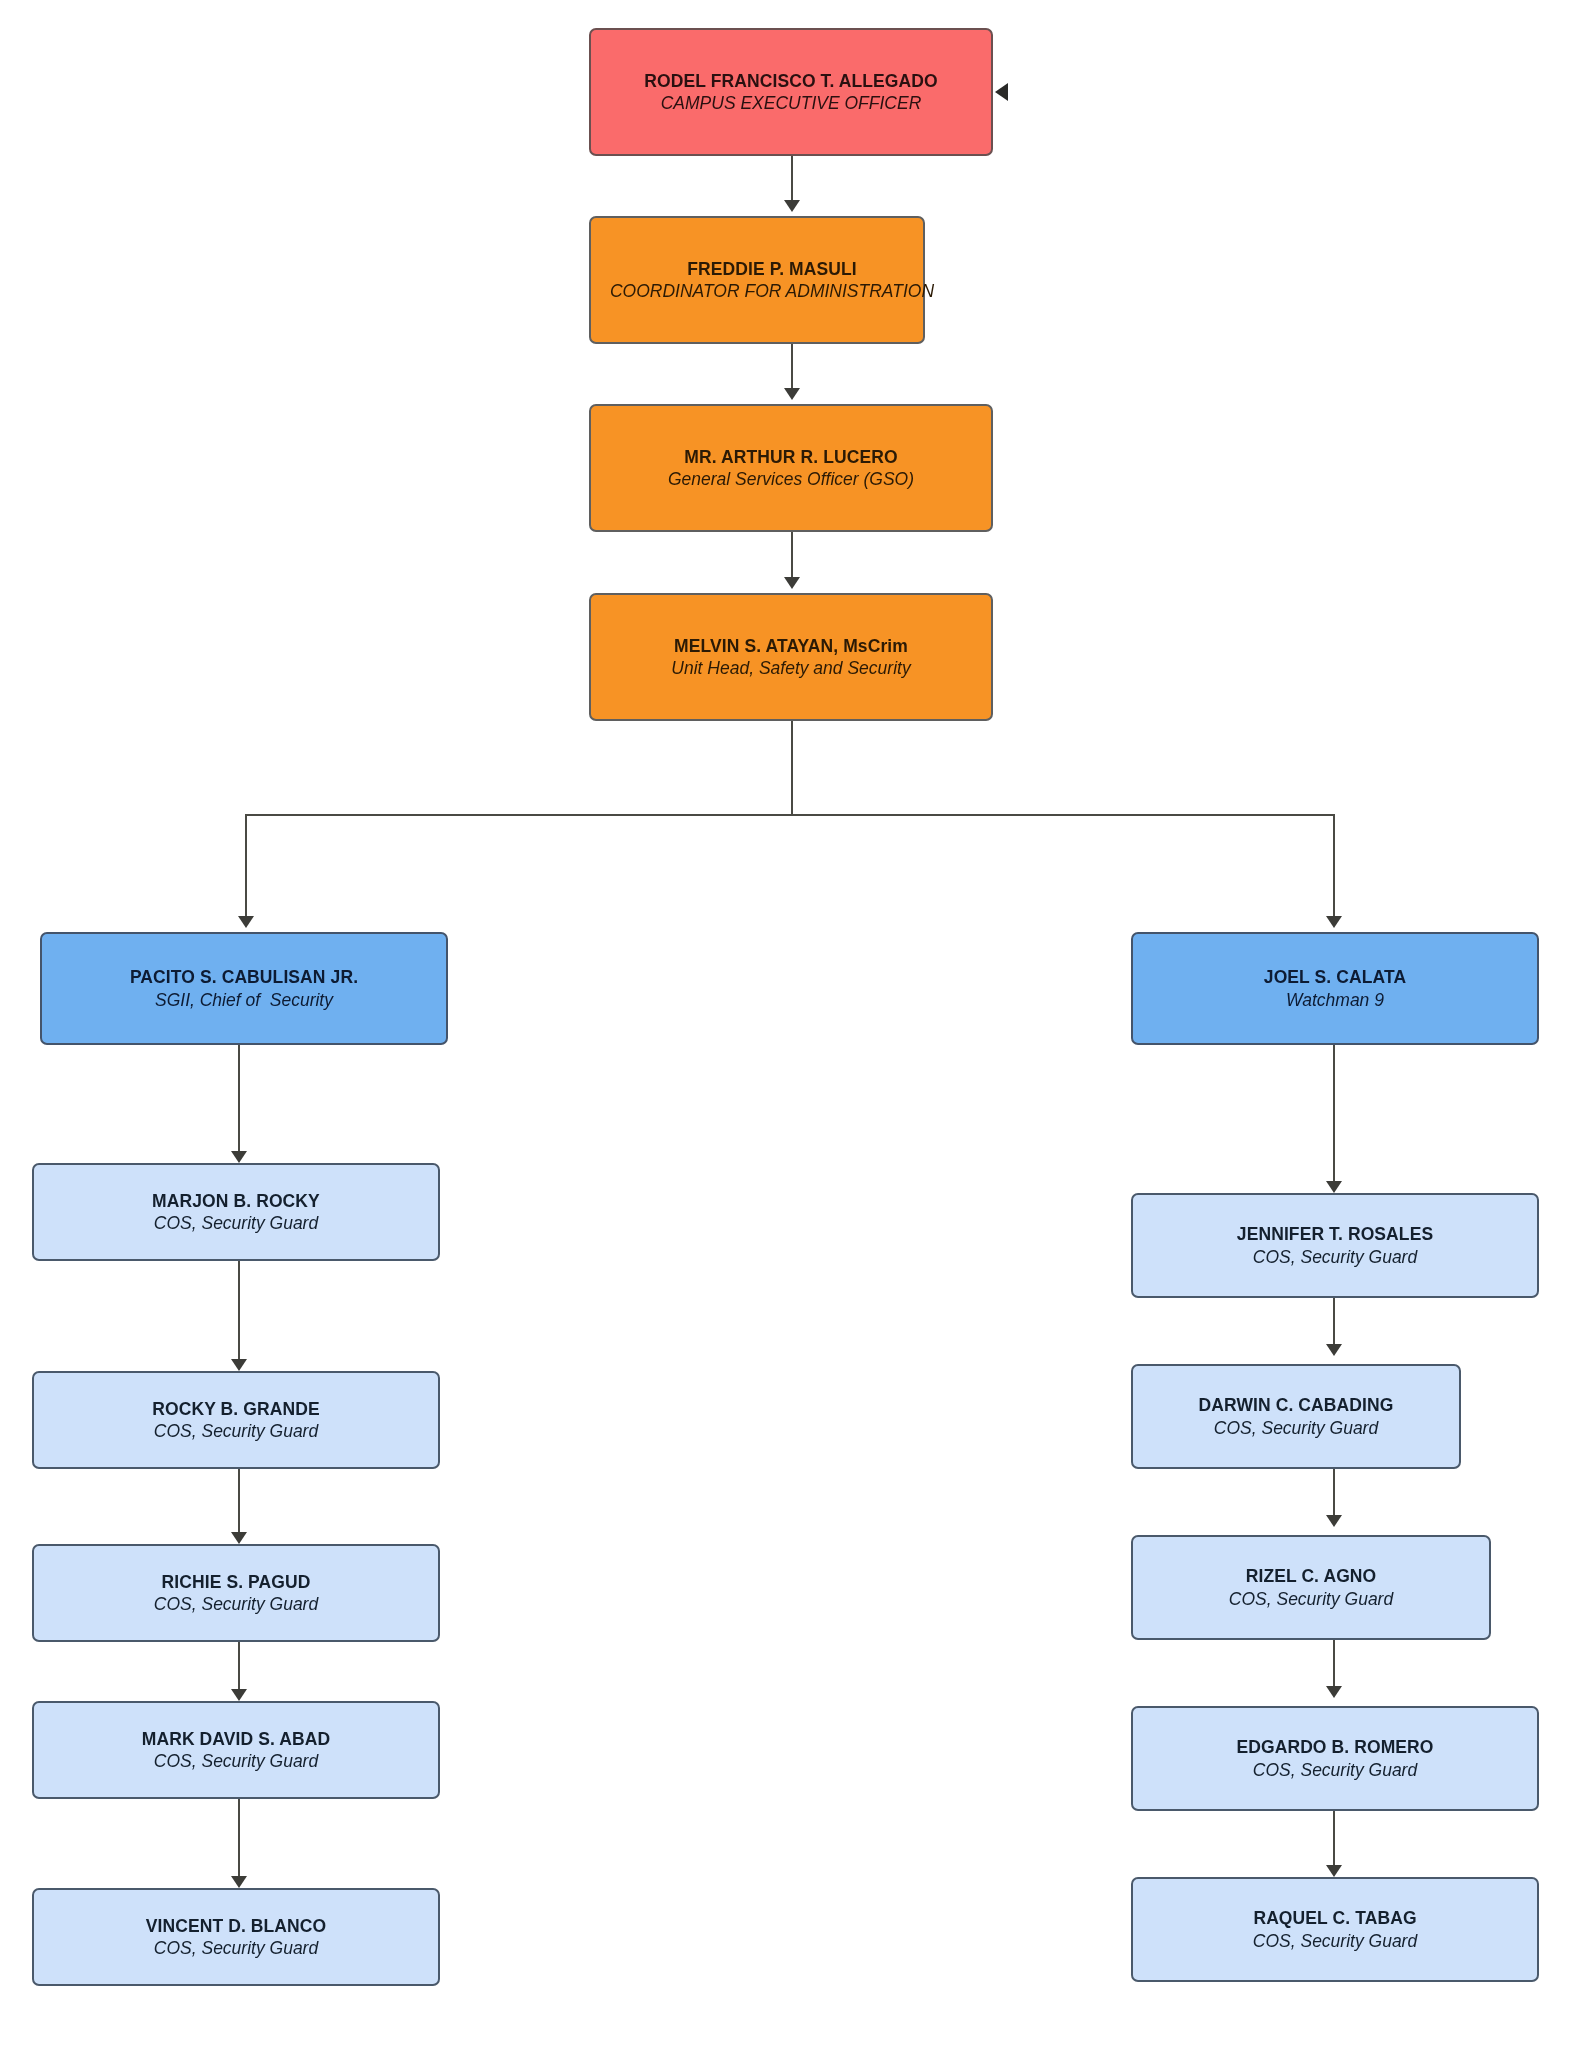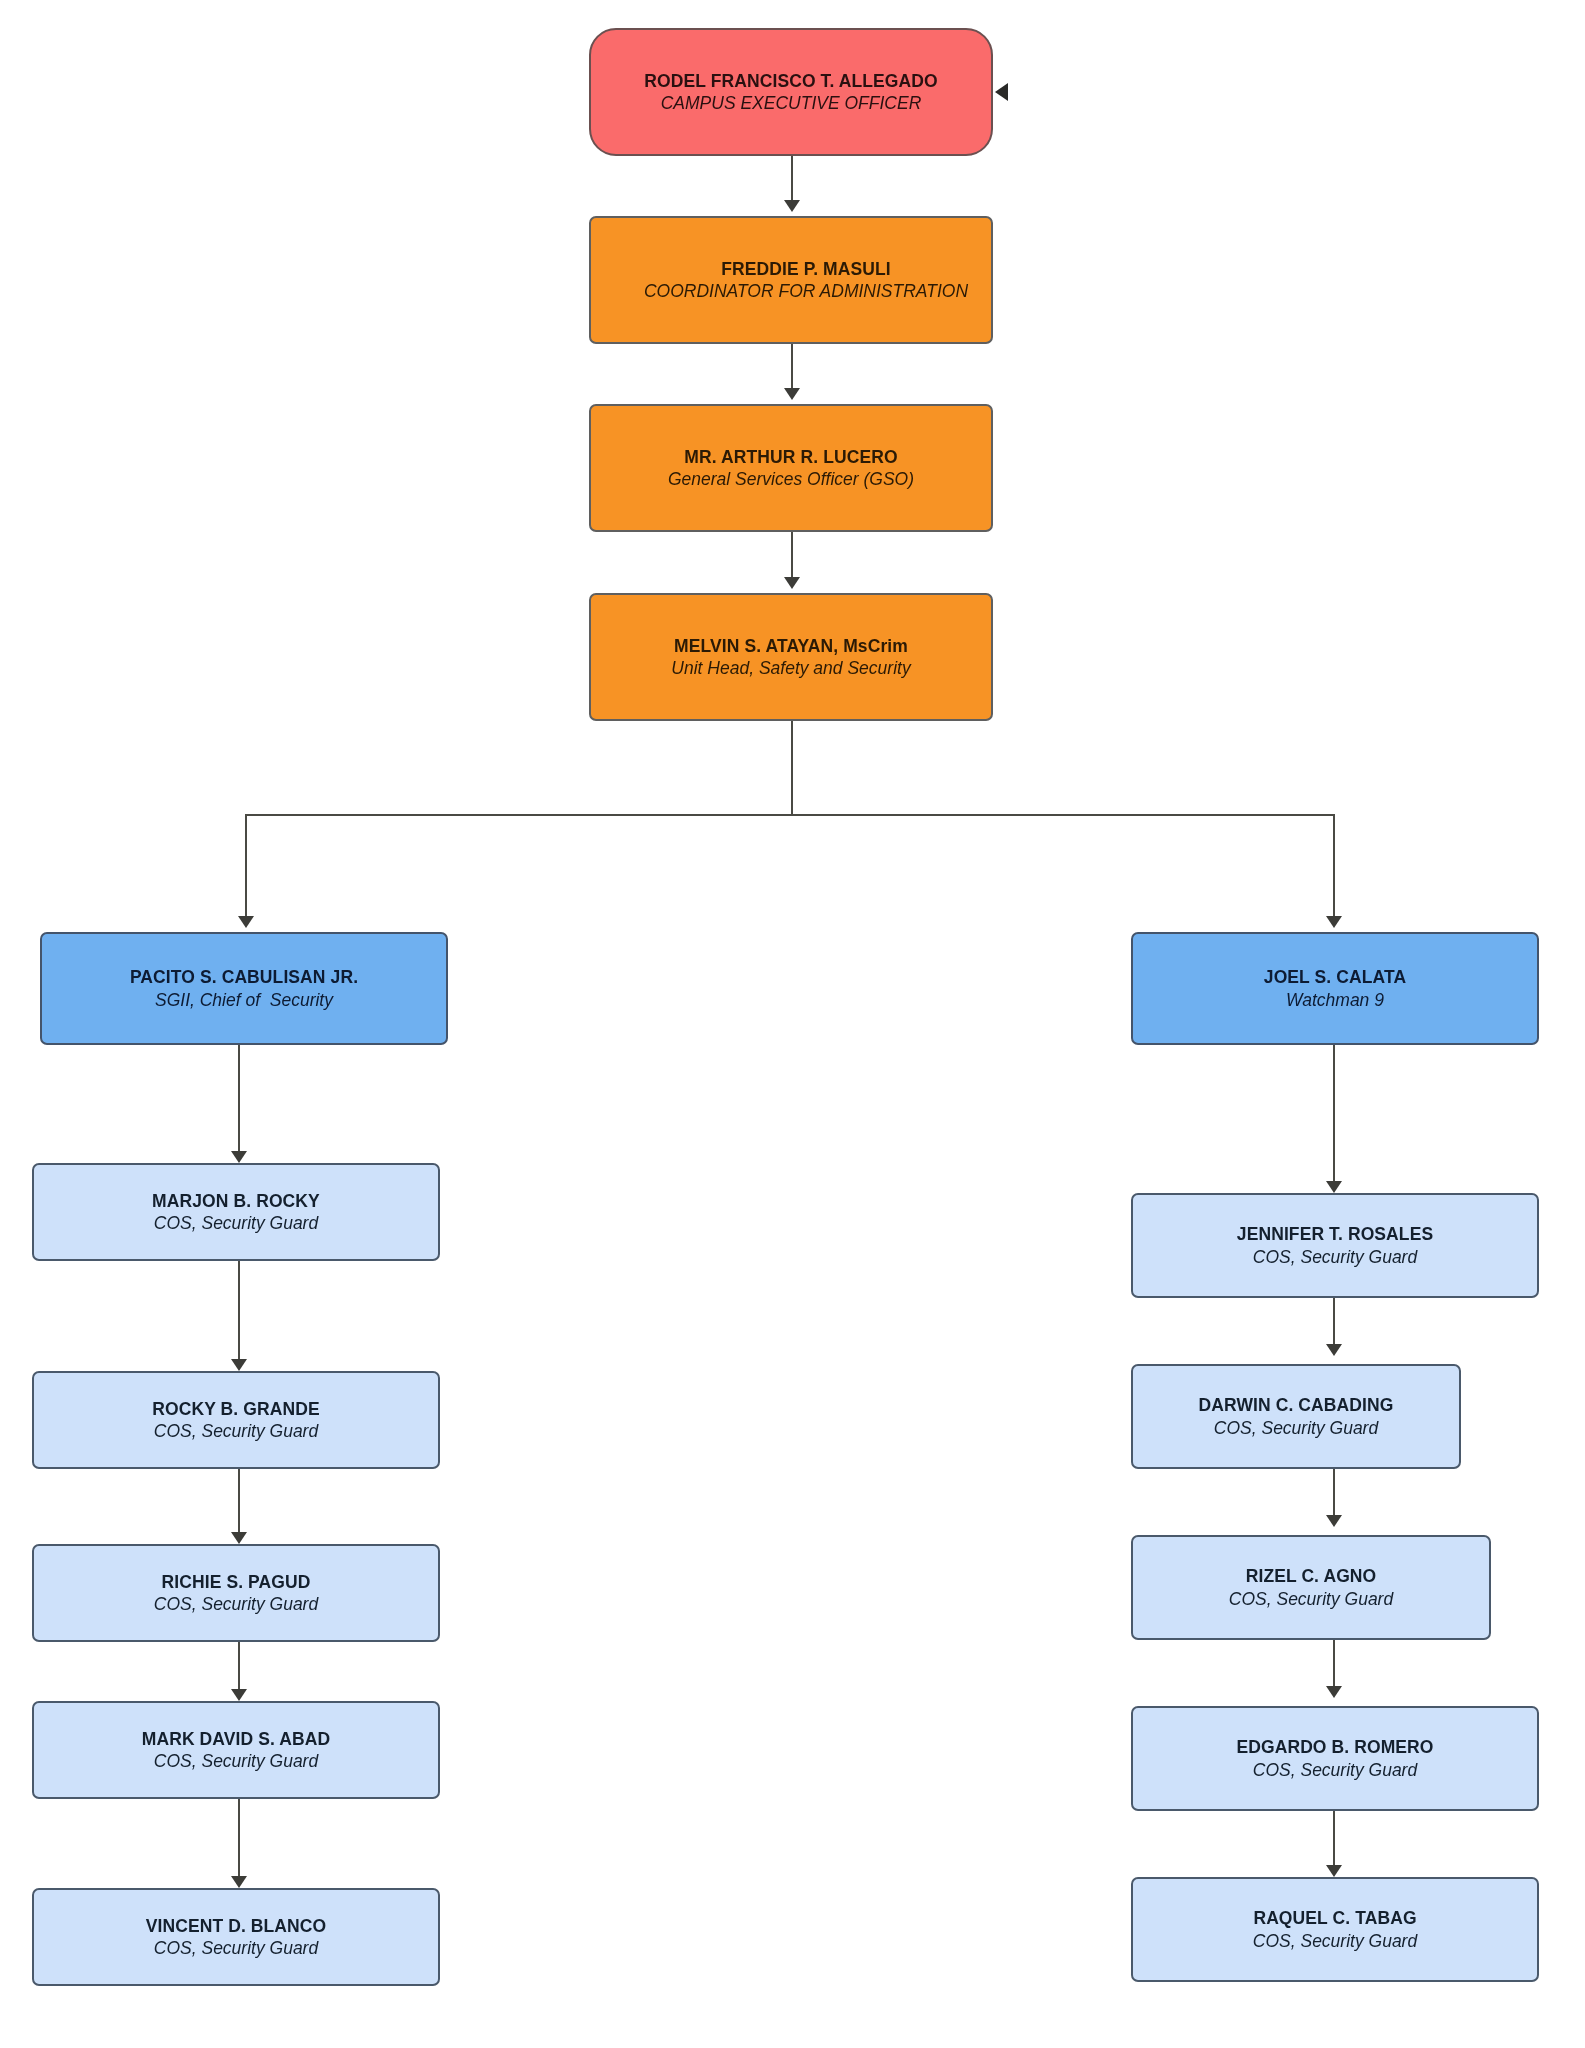--- a/index.html
+++ b/index.html
@@ -138,27 +138,27 @@
 
   <div class="conn v" style="left:1333px; top:1468px; height:50px;"></div>
   <div class="arrow-down" style="left:1326px; top:1515px;"></div>
 
   <div class="conn v" style="left:1333px; top:1639px; height:50px;"></div>
   <div class="arrow-down" style="left:1326px; top:1686px;"></div>
 
   <div class="conn v" style="left:1333px; top:1810px; height:58px;"></div>
   <div class="arrow-down" style="left:1326px; top:1865px;"></div>
 
-  <div class="node lvl-exec" style="left:589px; top:28px; width:404px; height:128px;border-radius:27px;">
+  <div class="node lvl-exec" style="left:589px; top:28px; width:404px; height:128px;">
     <div class="nm">RODEL FRANCISCO T. ALLEGADO</div>
     <div class="rl">CAMPUS EXECUTIVE OFFICER</div>
   </div>
   <div class="arrow-left" style="left:995px; top:83px;"></div>
 
-  <div class="node lvl-admin" style="left:589px; top:216px; width:404px; height:128px;padding-left:40px;">
+  <div class="node lvl-admin" style="left:589px; top:216px; width:336px; height:128px;padding-left:40px;">
     <div class="nm">FREDDIE P. MASULI</div>
     <div class="rl">COORDINATOR FOR ADMINISTRATION</div>
   </div>
 
   <div class="node lvl-admin" style="left:589px; top:404px; width:404px; height:128px;">
     <div class="nm">MR. ARTHUR R. LUCERO</div>
     <div class="rl">General Services Officer (GSO)</div>
   </div>
 
   <div class="node lvl-admin" style="left:589px; top:593px; width:404px; height:128px;">

